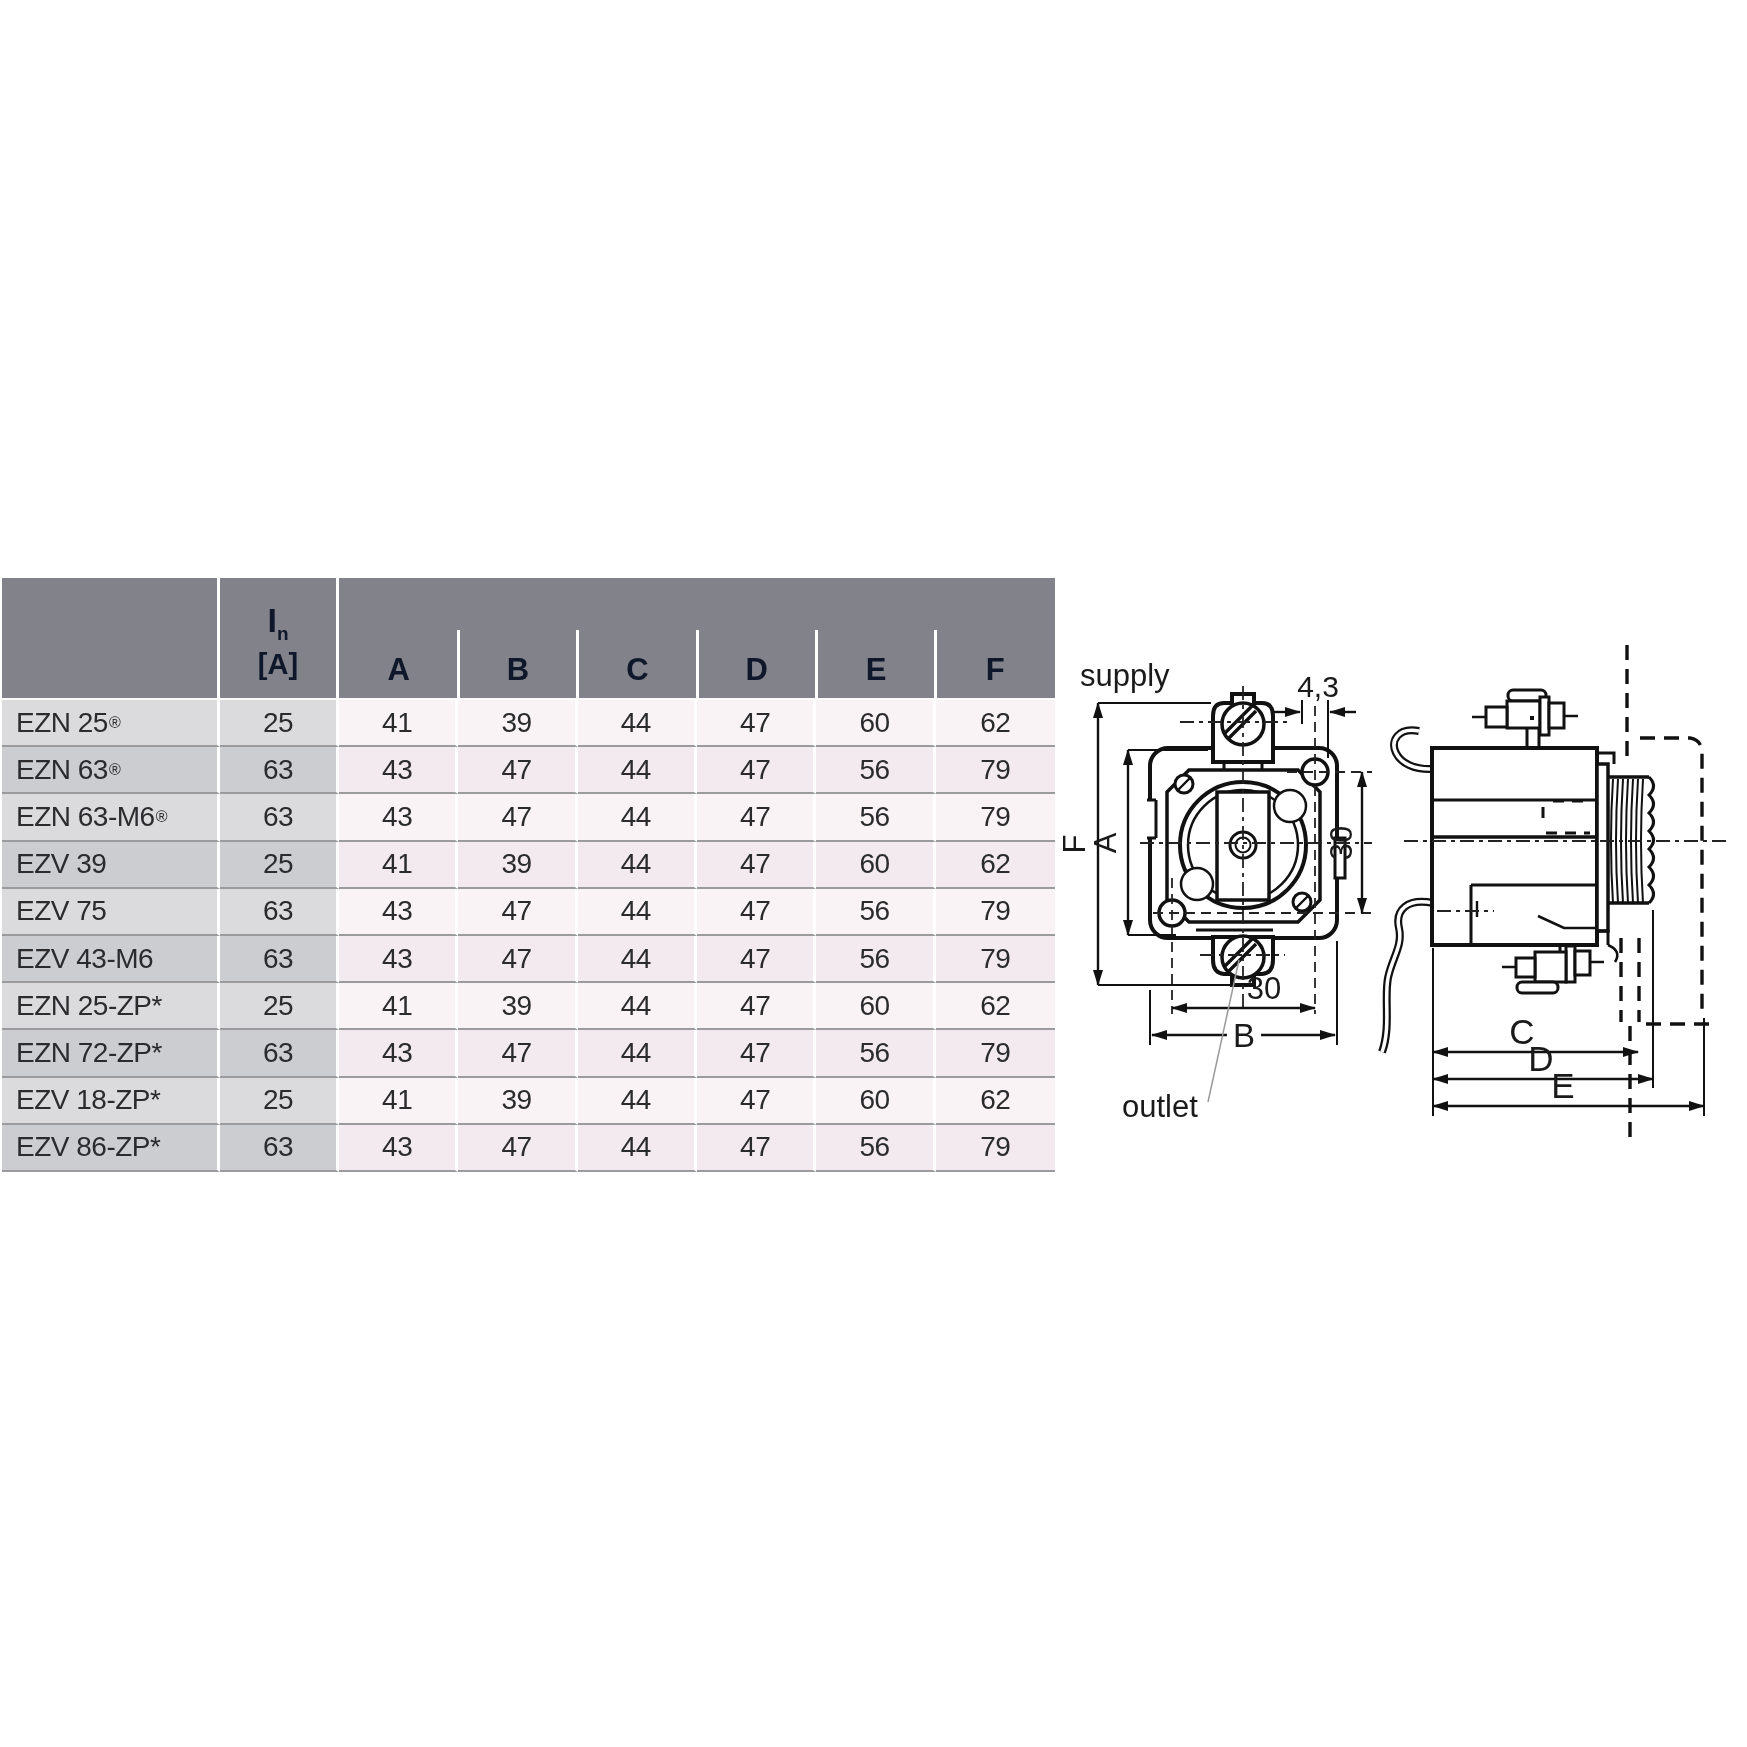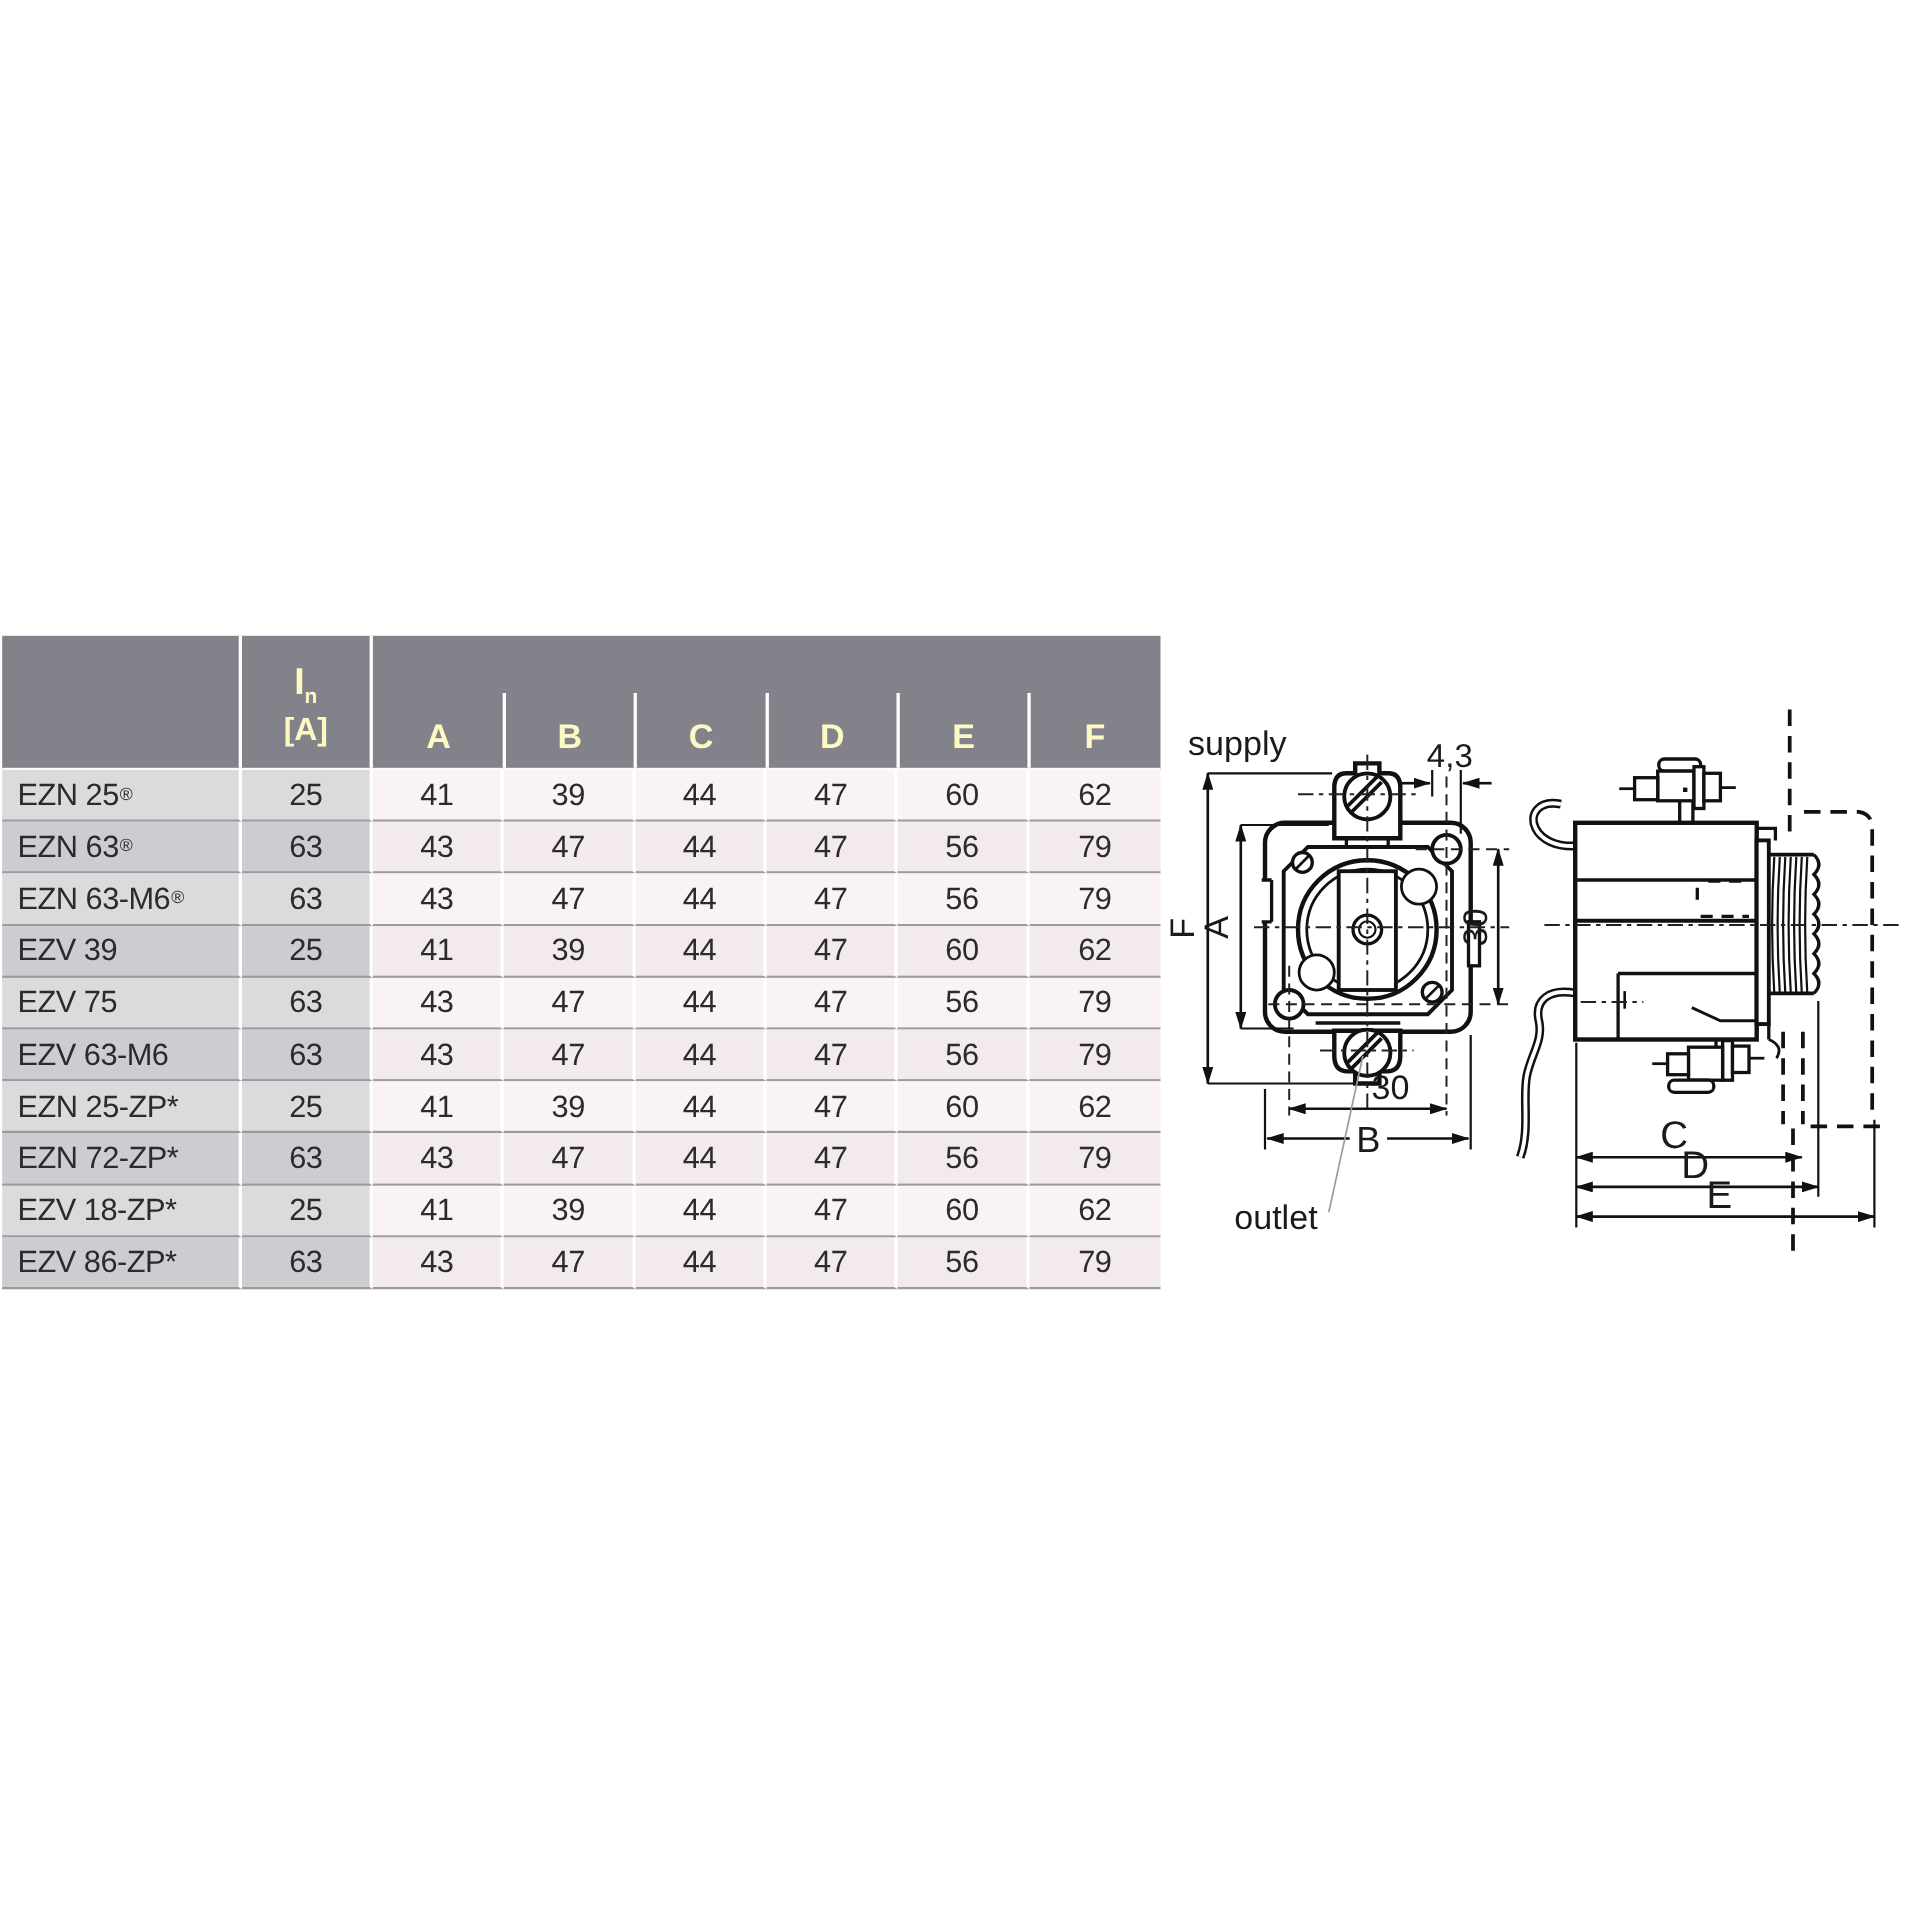--- a/index.html
+++ b/index.html
@@ -9,21 +9,21 @@
     -webkit-font-smoothing:antialiased;
   }
   
   .tbl{position:absolute;left:2px;top:578px;width:1053px;}
   .thead{
     display:grid;grid-template-columns:218px 119px repeat(6,1fr);
     height:122px;background:#81828a;border-bottom:2px solid #fbfbfb;
     box-sizing:border-box;
   }
   .hc{
-    position:relative;color:#fef9c3;display:flex;align-items:flex-end;
+    position:relative;color:#0f172a;display:flex;align-items:flex-end;
     justify-content:center;padding-bottom:10px;font-weight:700;font-size:31px;
     box-sizing:border-box;
     text-align:right;
   }
   .hc.name,.hc.in{border-right:3px solid #ffffff;}
   .hc.in{flex-direction:column;align-items:center;justify-content:center;padding-bottom:0;padding-top:8px;}
   .in-sym{font-size:34px;font-weight:700;line-height:1;}
   .in-sym sub{font-size:19px;font-weight:700;}
   .in-unit{font-size:29px;font-weight:700;margin-top:5px;}
   .hc.dim.sep::before{
@@ -120,21 +120,21 @@
         <div class="td name g">EZV 75</div>
         <div class="td g">63</div>
         <div class="td p">43</div>
         <div class="td p">47</div>
         <div class="td p">44</div>
         <div class="td p">47</div>
         <div class="td p">56</div>
         <div class="td p last">79</div>
       </div>
       <div class="tr even">
-        <div class="td name g">EZV 63-M6</div>
+        <div class="td name g">EZV 43-M6</div>
         <div class="td g">63</div>
         <div class="td p">43</div>
         <div class="td p">47</div>
         <div class="td p">44</div>
         <div class="td p">47</div>
         <div class="td p">56</div>
         <div class="td p last">79</div>
       </div>
       <div class="tr odd">
         <div class="td name g">EZN 25-ZP*</div>

